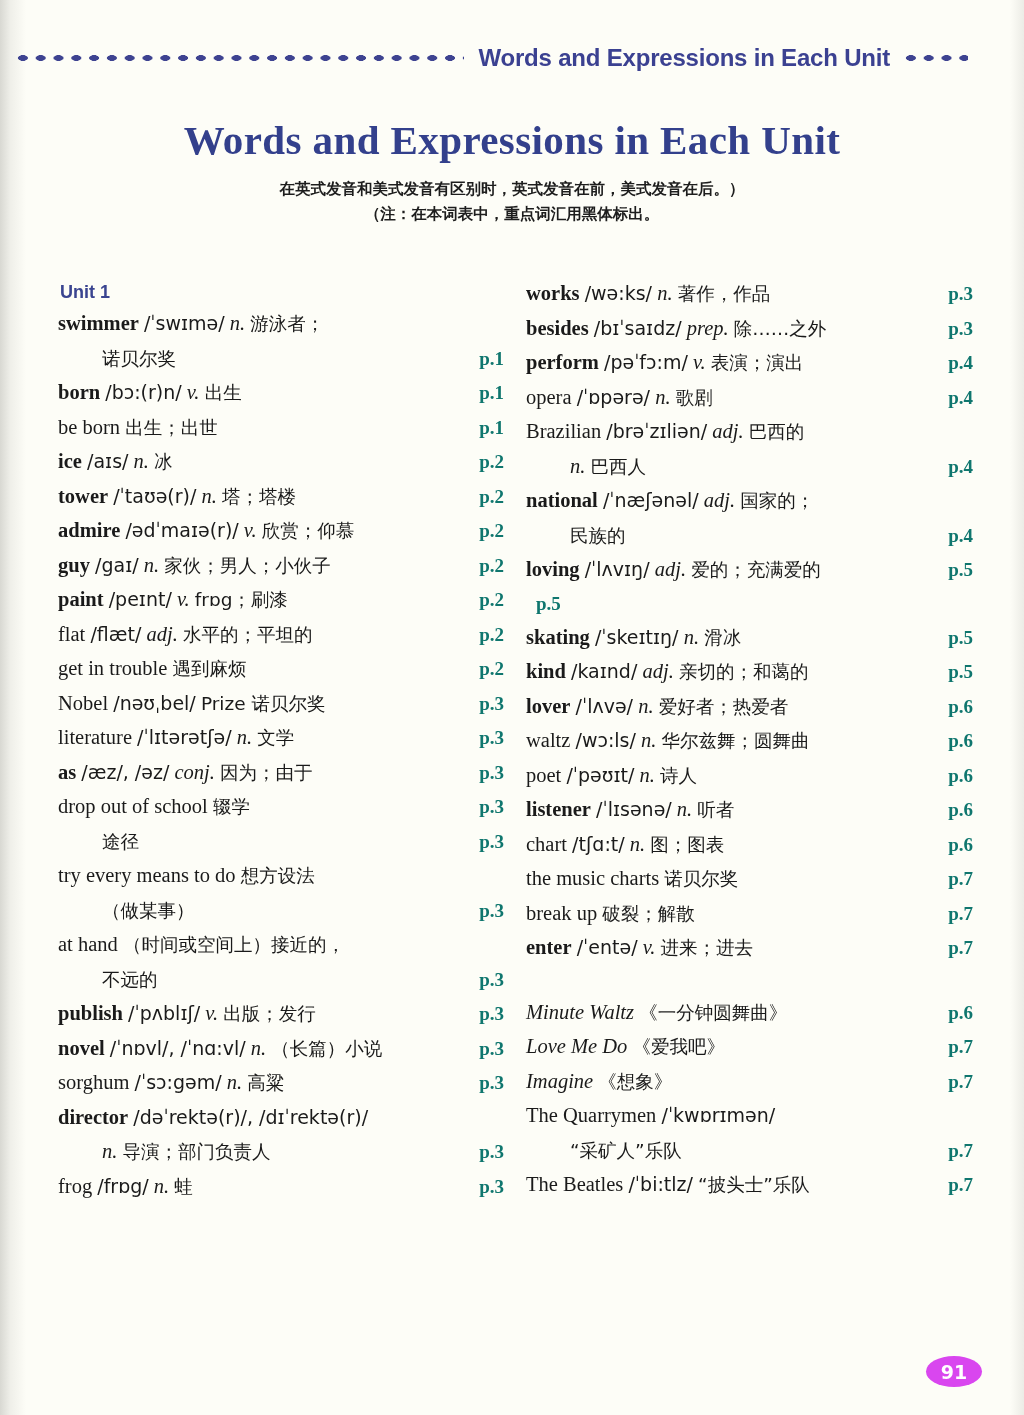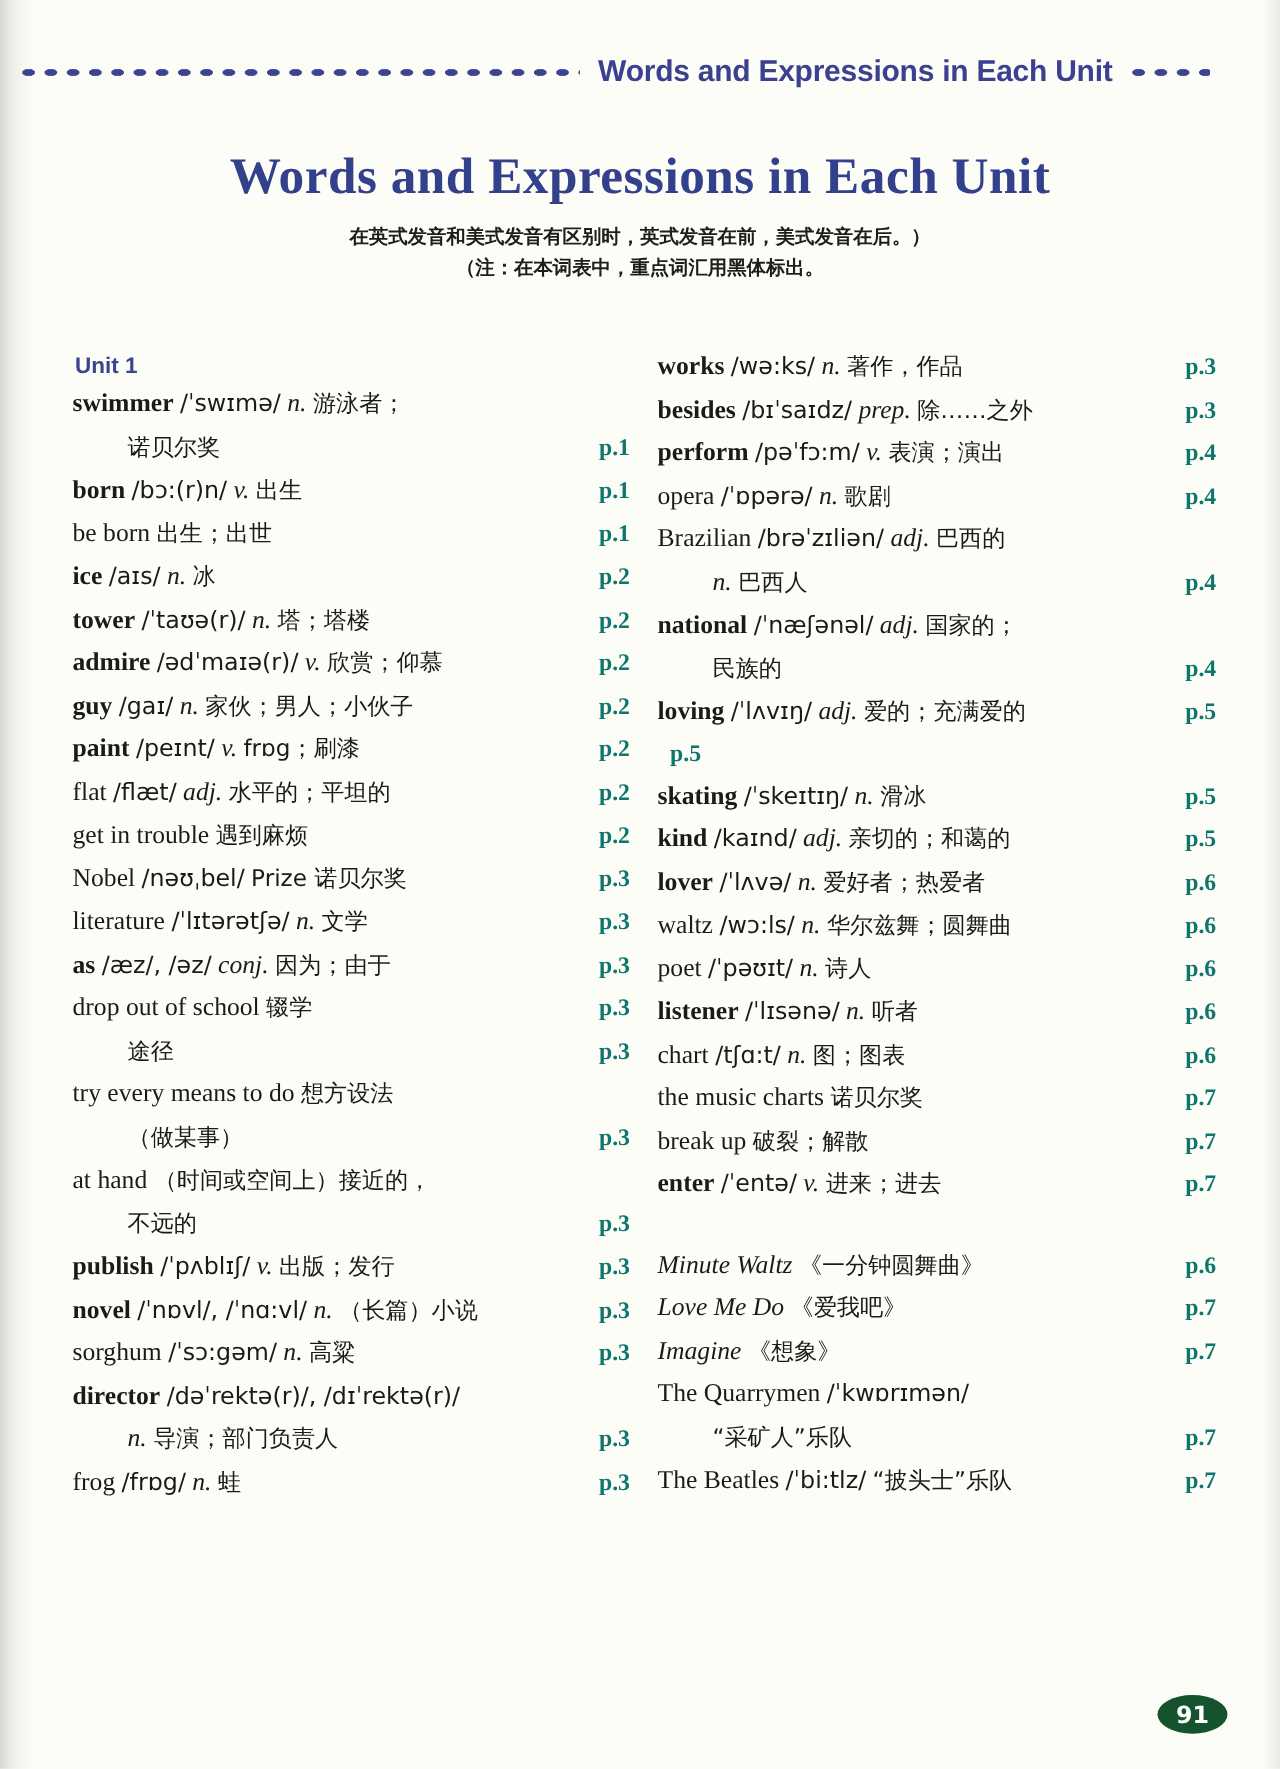--- a/index.html
+++ b/index.html
@@ -160,21 +160,21 @@
   .gap-row { height: 30px; }
 
   
   .page-badge {
     position: absolute;
     right: 42px;
     bottom: 28px;
     width: 56px;
     height: 31px;
     border-radius: 50%;
-    background: #14532d;
+    background: #d946ef;
     color: #ffffff;
     display: flex;
     align-items: center;
     justify-content: center;
     font-family: "DejaVu Sans", "Liberation Sans", sans-serif;
     font-weight: bold;
     font-size: 19px;
     z-index: 3;
   }
 </style>

